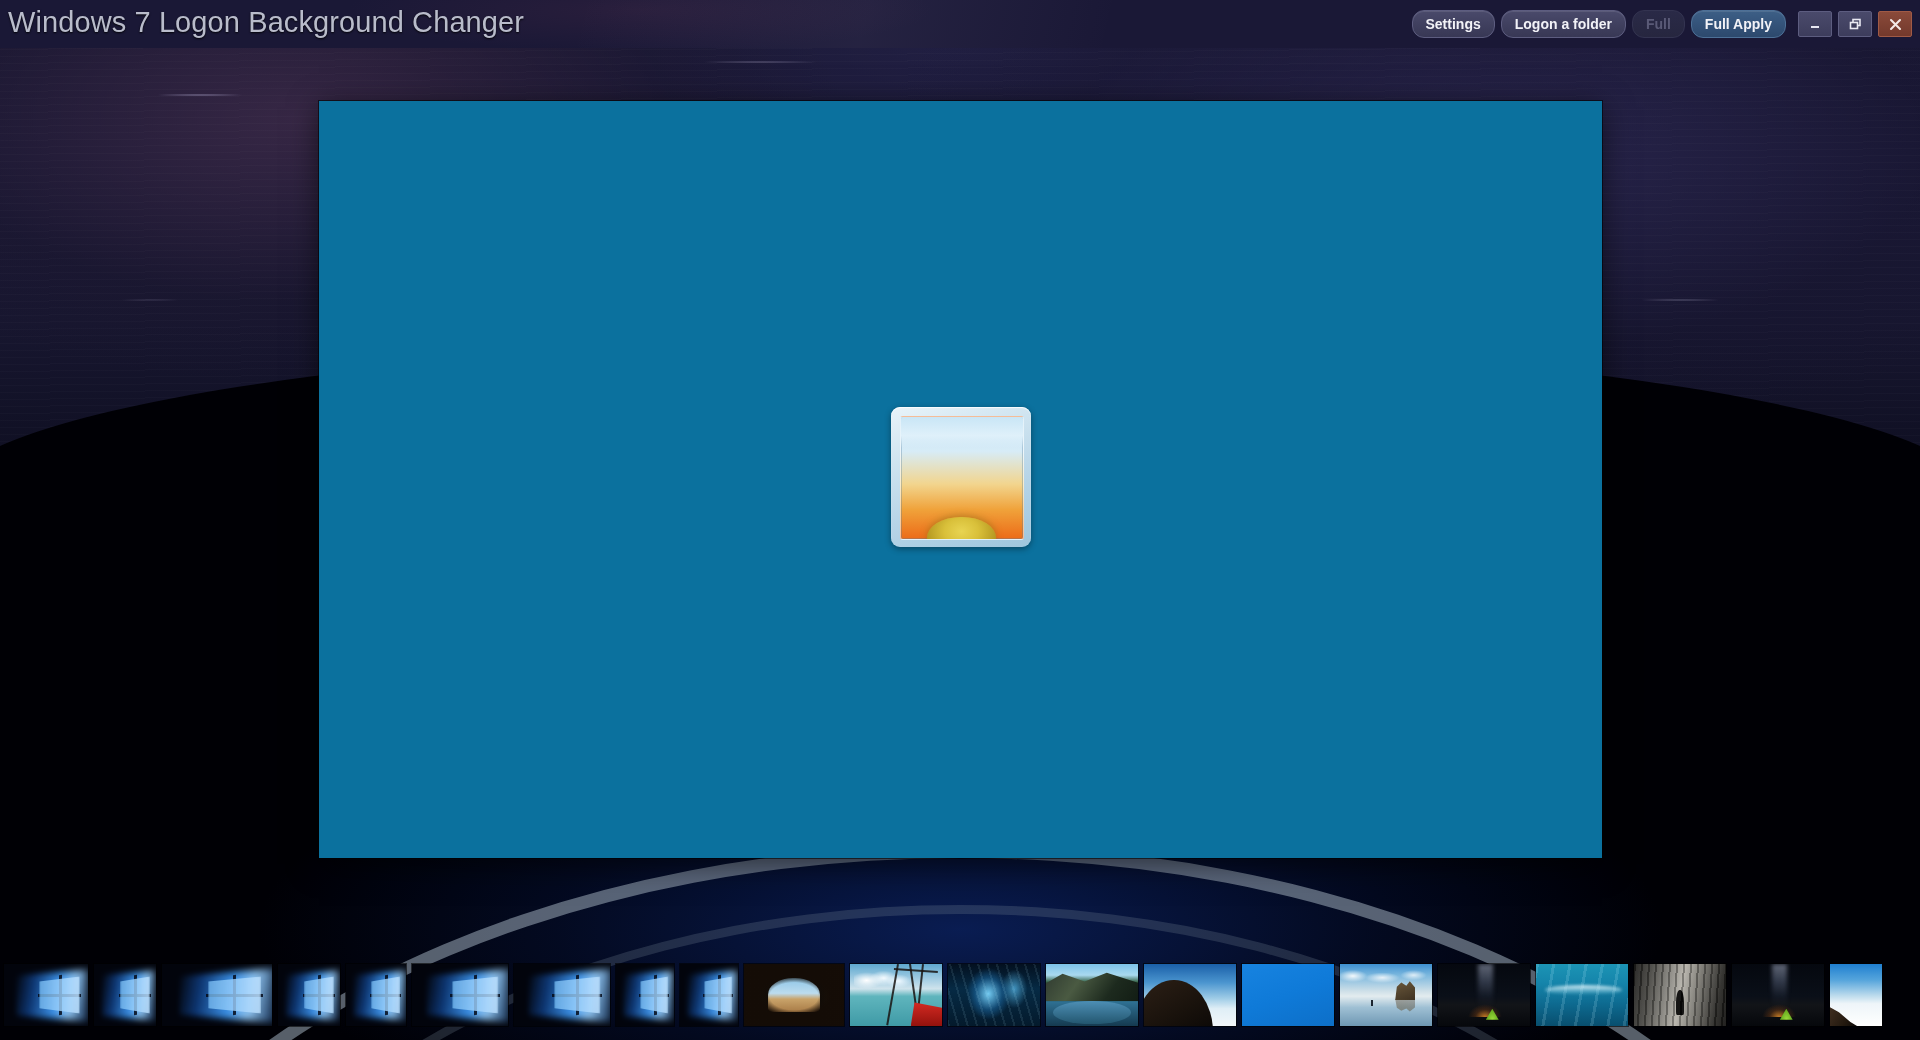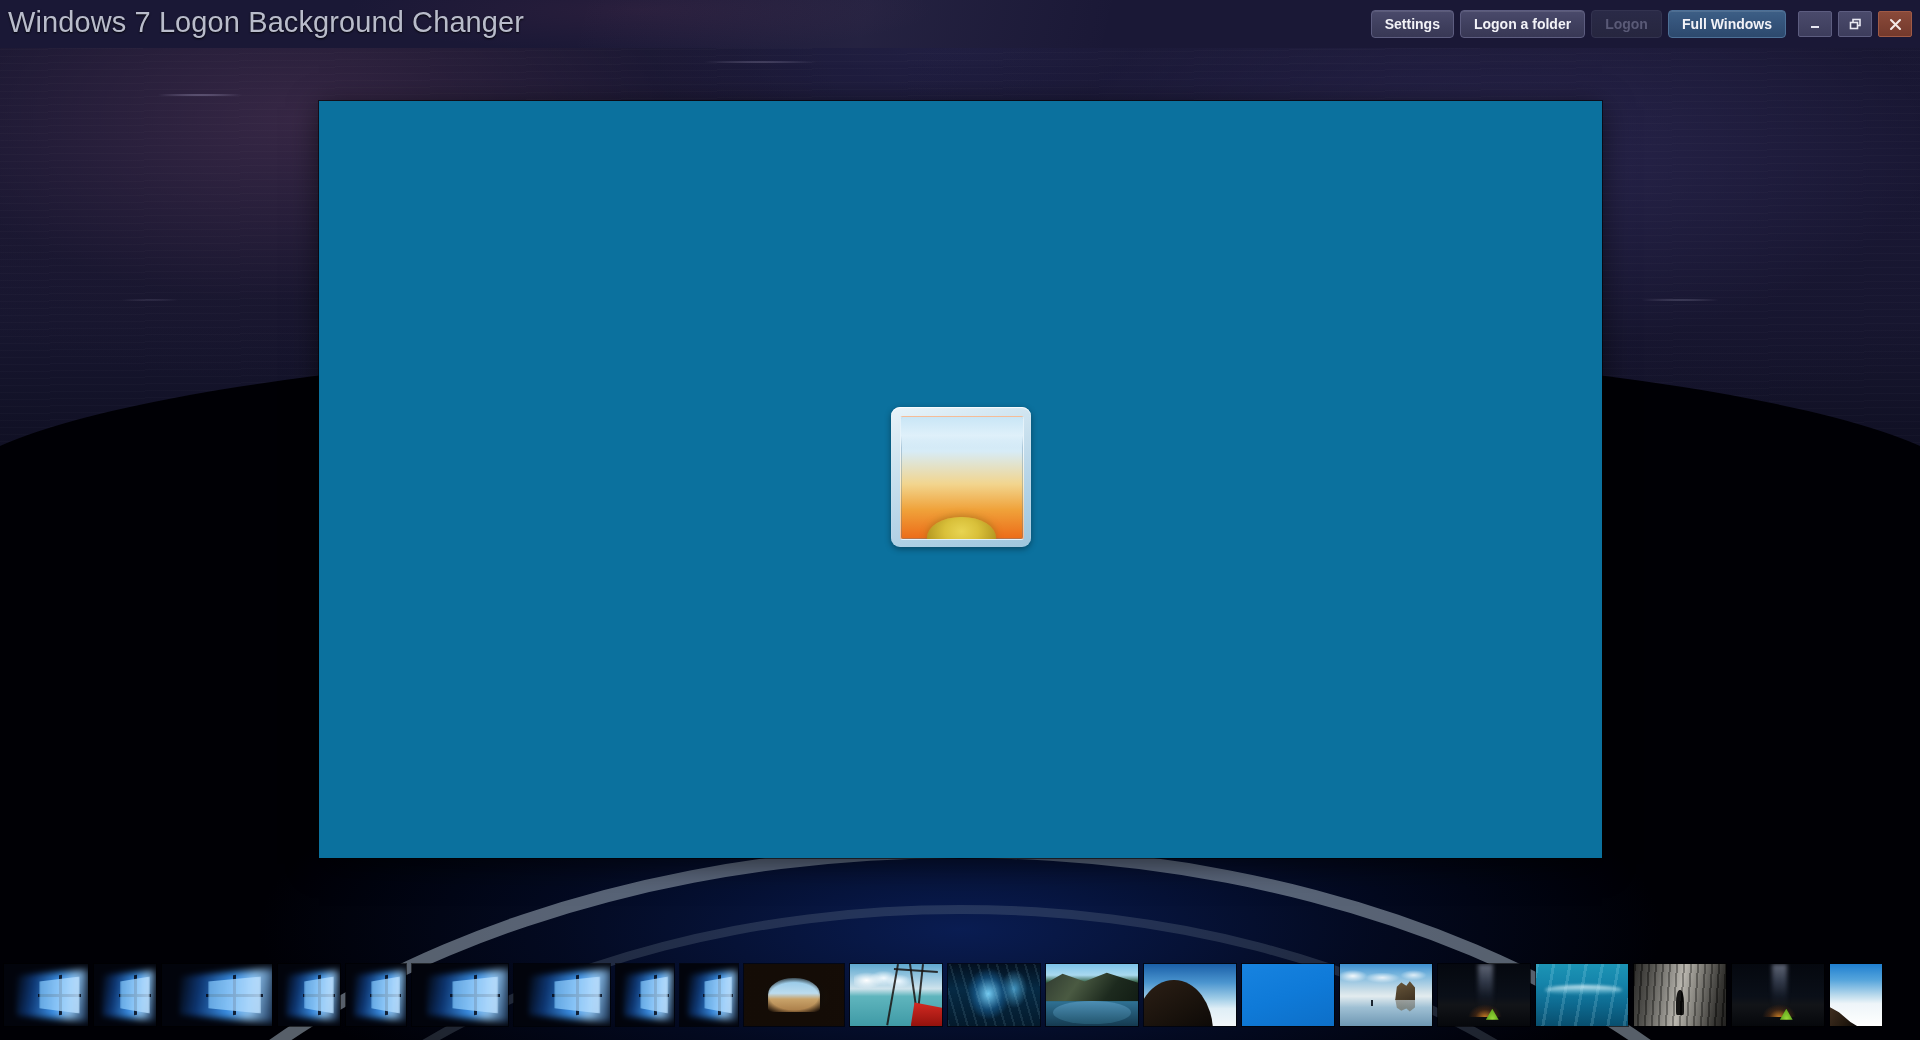--- a/index.html
+++ b/index.html
@@ -150,21 +150,21 @@
     display: flex;
     align-items: center;
     justify-content: center;
     padding: 0 13px;
     margin-right: 6px;
     font-size: 14px;
     font-weight: bold;
     color: #f2f2f7;
     background: linear-gradient(180deg, #4a4a6b 0%, #40405f 50%, #383855 100%);
     border: 1px solid #5d5d80;
-    border-radius: 4px;
+    border-radius: 12px;
     box-shadow: inset 0 1px 0 rgba(255,255,255,0.10);
     white-space: nowrap;
     cursor: pointer;
     user-select: none;
     box-sizing: border-box;
   }
   .tb-btn.accent {
     background: linear-gradient(180deg, #3d5f86 0%, #34537a 50%, #2d496d 100%);
     border: 1px solid #4d7097;
   }
@@ -581,23 +581,23 @@
   <div class="titlebar">
     <div class="titlebar-sheen"></div>
     <div class="title-text">Windows 7 Logon Background Changer</div>
 
     <div class="toolbar">
 
       <div class="tb-btn">Settings</div>
 
       <div class="tb-btn">Logon a folder</div>
 
-      <div class="tb-btn disabled">Logon</div>
-
-      <div class="tb-btn accent">Full Windows</div>
+      <div class="tb-btn disabled">Full</div>
+
+      <div class="tb-btn accent">Full Apply</div>
 
       <div class="win-btn">
         <span>
           <svg width="12" height="10" viewBox="0 0 12 10">
             <rect x="2" y="7" width="8" height="2" fill="#e8e8f2"></rect>
           </svg>
         </span>
       </div>
 
       <div class="win-btn">

